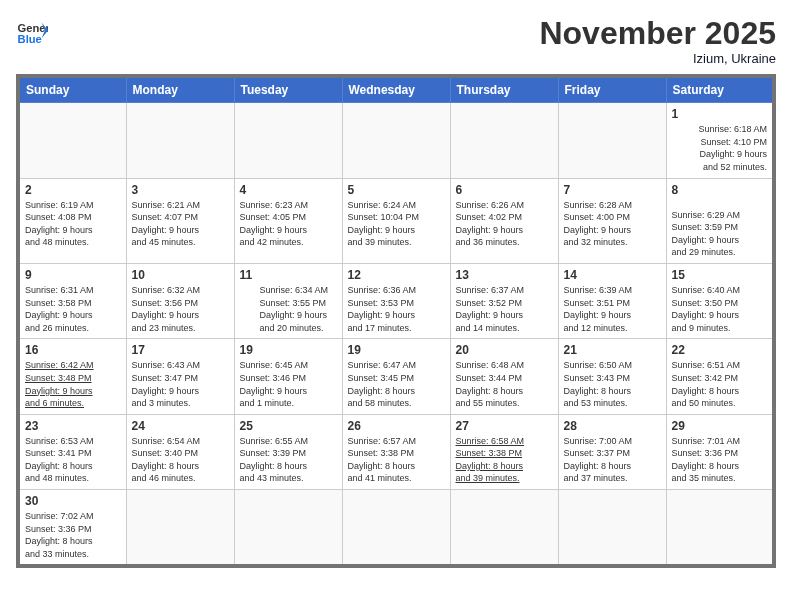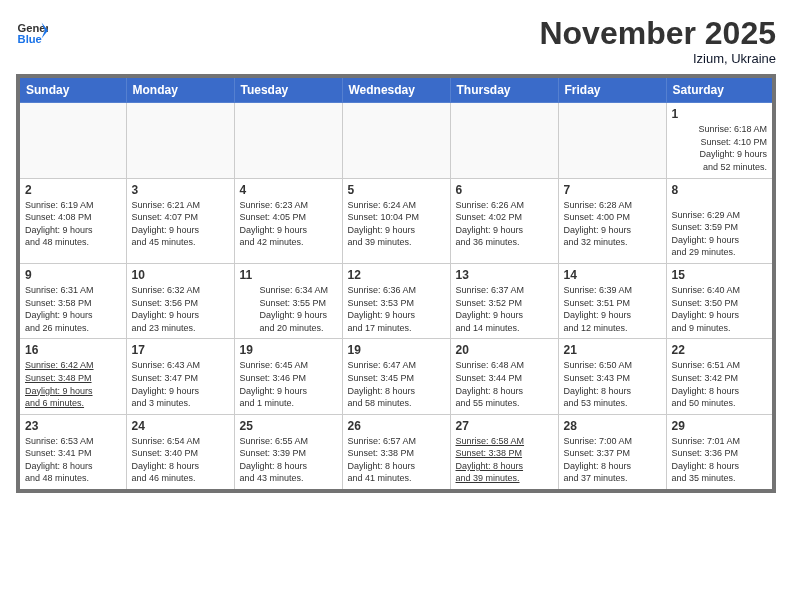--- a/index.html
+++ b/index.html
@@ -329,15 +329,30 @@
 and 37 minutes.</div>
           </td>
           <td>
             <span class="day-num">29</span>
             <div class="day-info" style="white-space: pre-line;">Sunrise: 7:01 AM
 Sunset: 3:36 PM
 Daylight: 8 hours
 and 35 minutes.</div>
           </td>
         </tr>
+        <tr class="last-row">
+          <td>
+            <span class="day-num">30</span>
+            <div class="day-info" style="white-space: pre-line;">Sunrise: 7:02 AM
+Sunset: 3:36 PM
+Daylight: 8 hours
+and 33 minutes.</div>
+          </td>
+          <td class="empty-cell"></td>
+          <td class="empty-cell"></td>
+          <td class="empty-cell"></td>
+          <td class="empty-cell"></td>
+          <td class="empty-cell"></td>
+          <td class="empty-cell"></td>
+        </tr>
       </tbody>
   </table>
 </div>
 
 </body></html>

